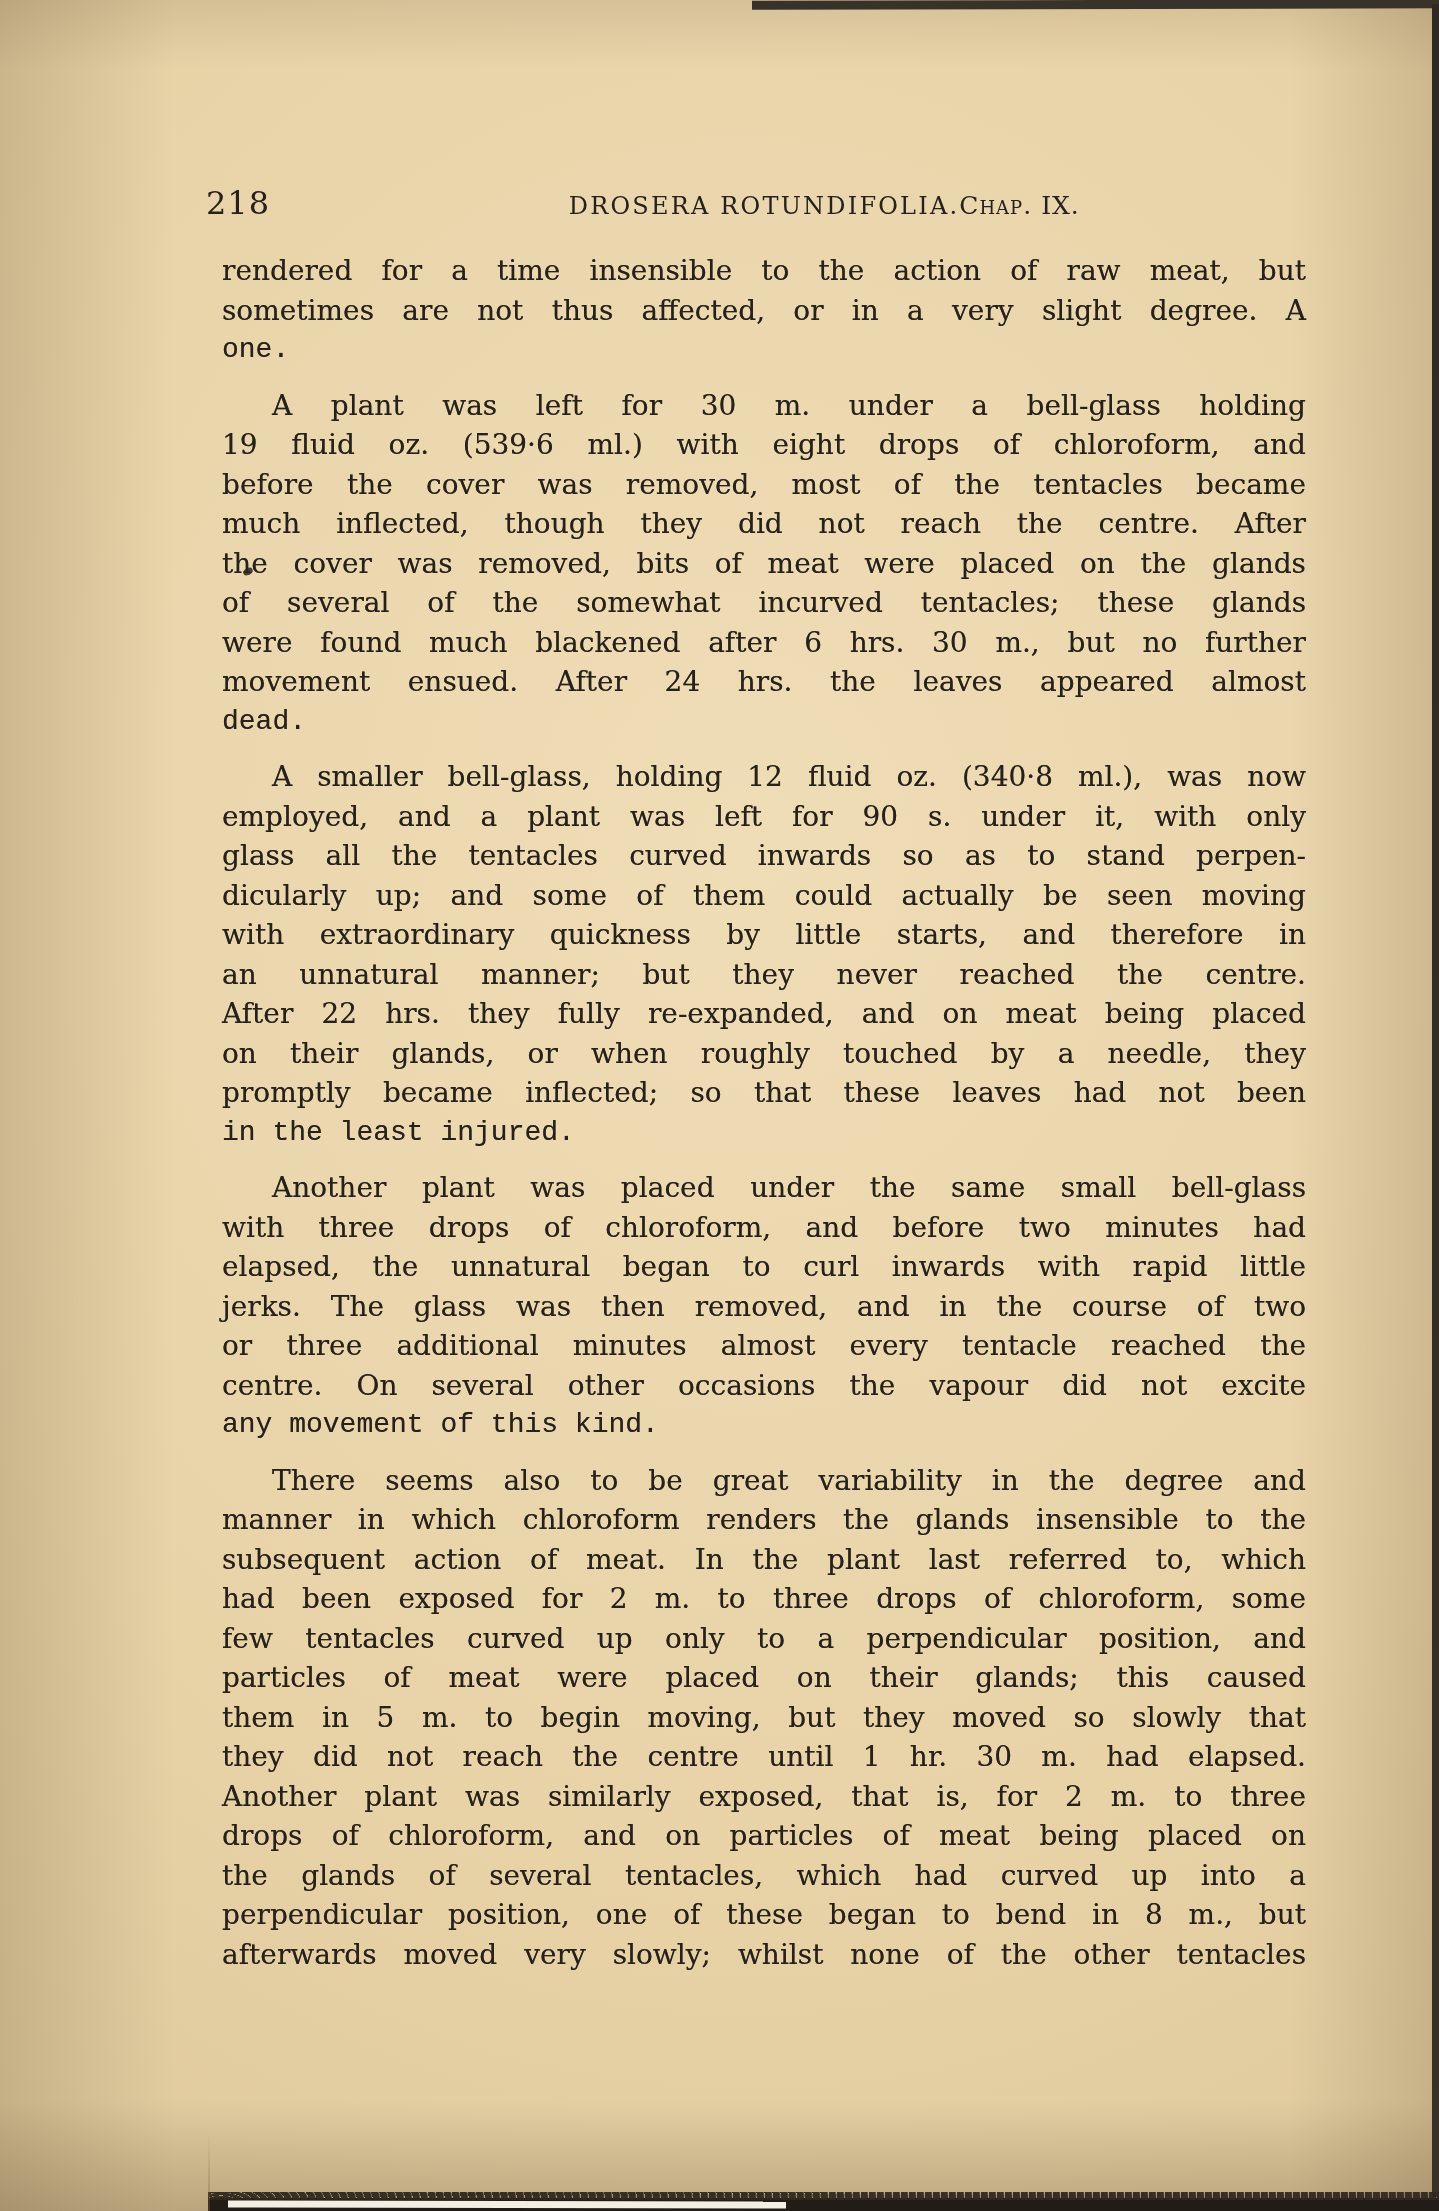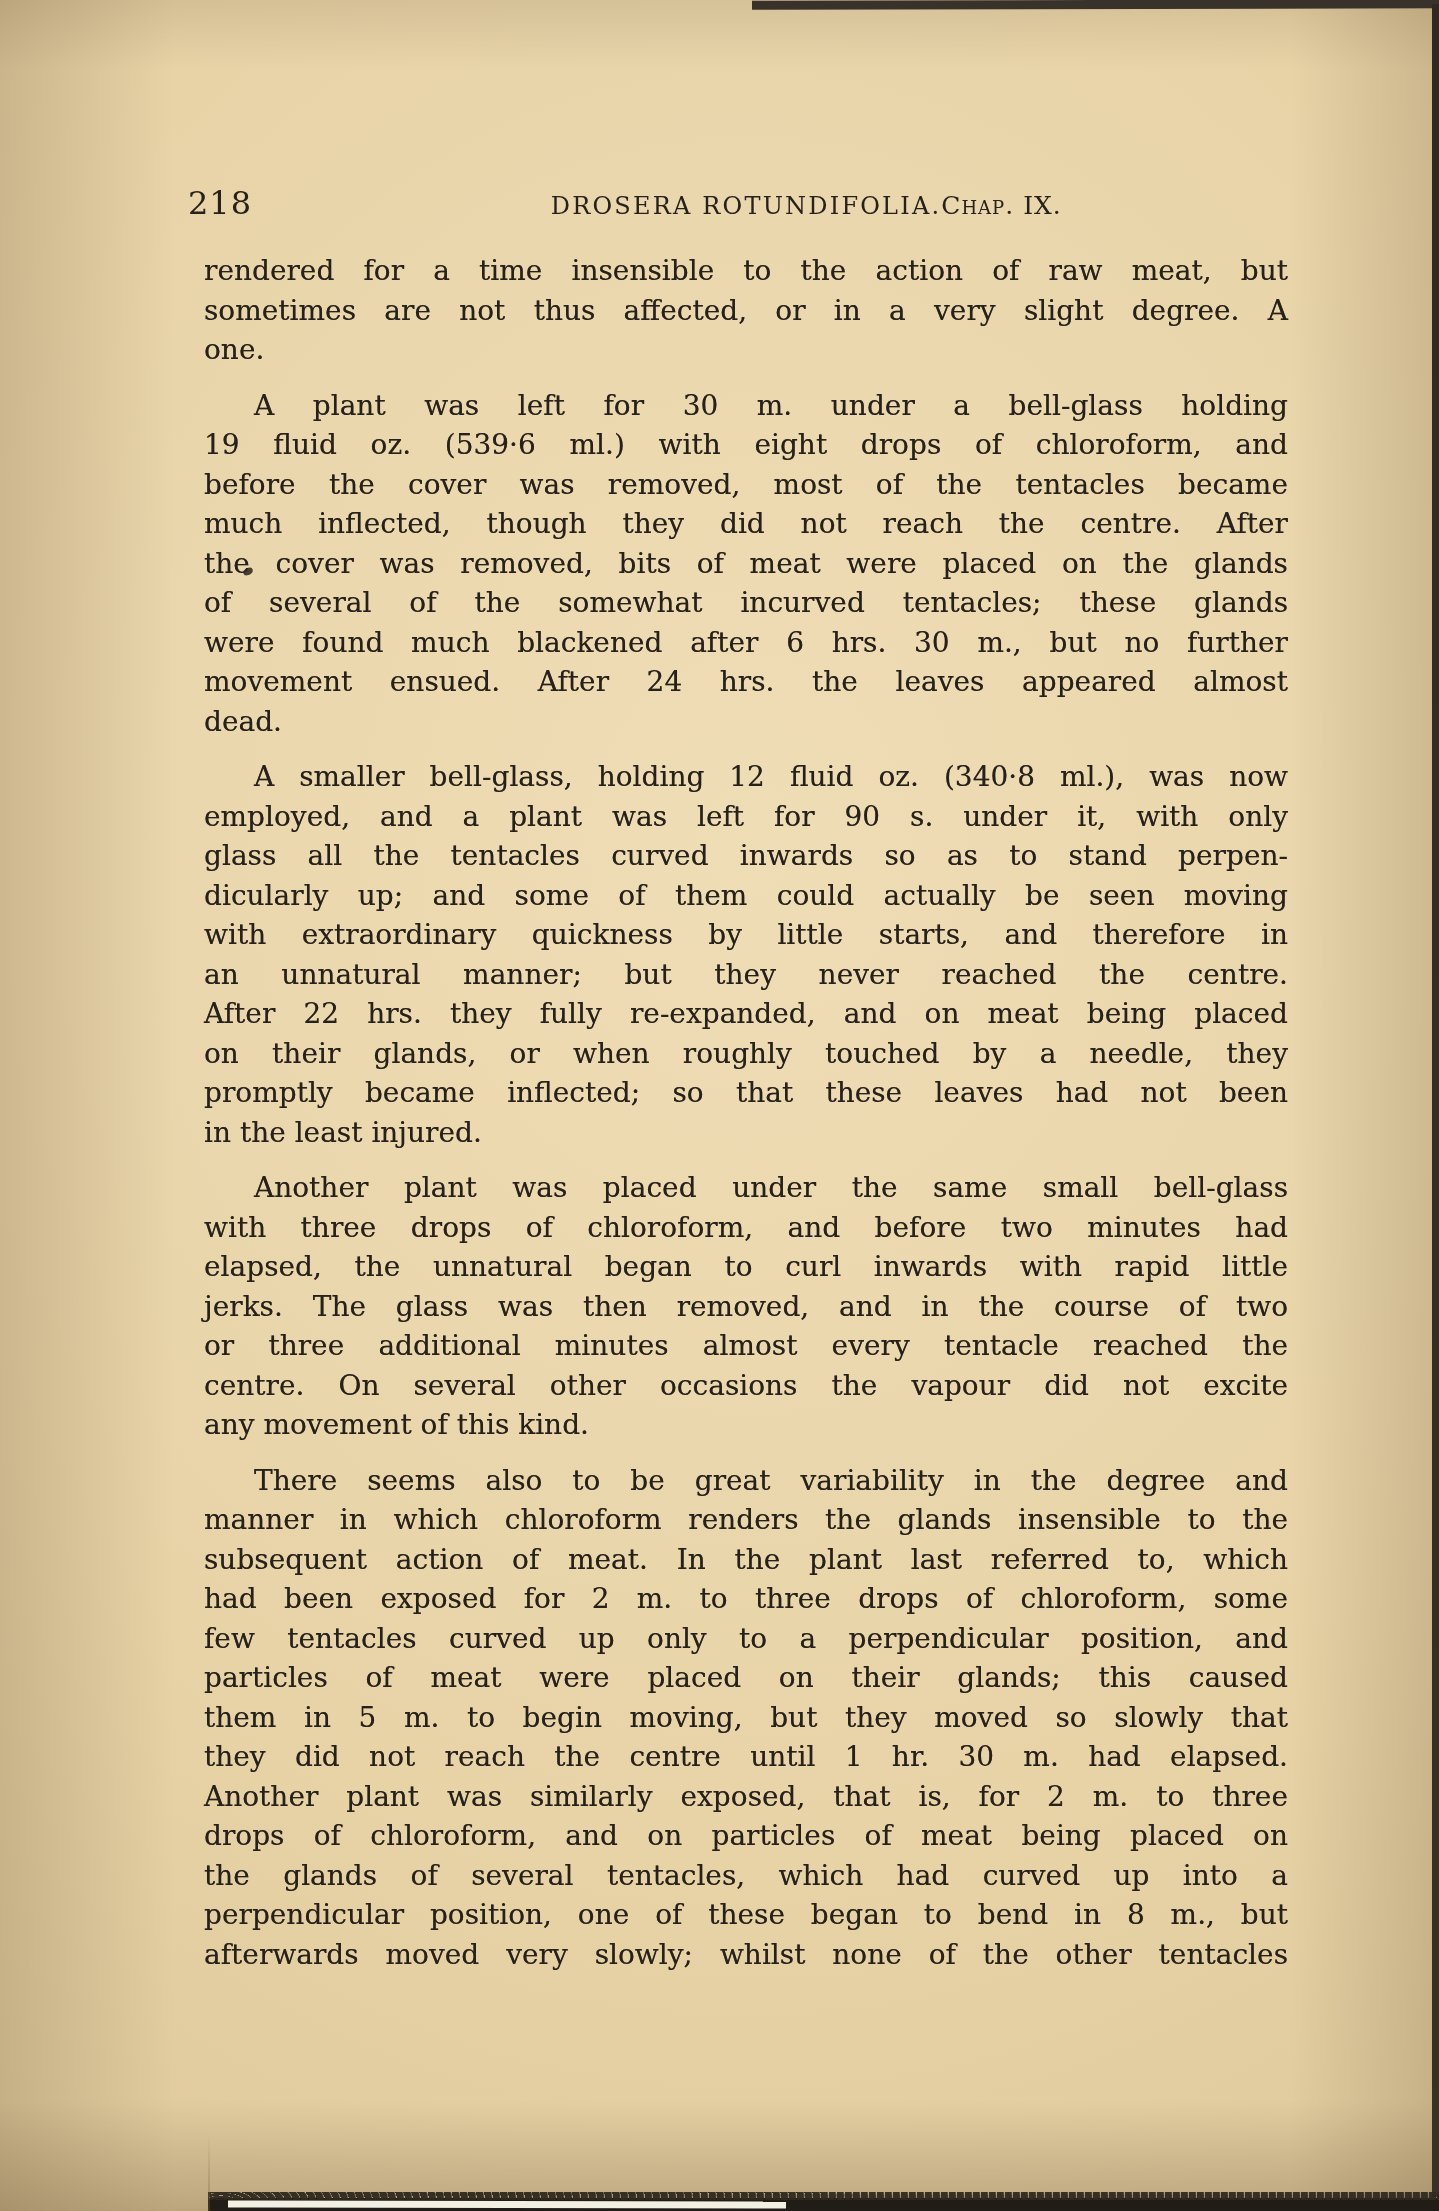--- a/index.html
+++ b/index.html
@@ -41,34 +41,34 @@
   .book-edge-white { position:absolute; left:228px; width:558px; bottom:3px; height:7px;
       background:var(--white_edge,#f4efe3); transform:rotate(.12deg); }
   .page-fold { position:absolute; left:208px; bottom:0; width:2px; height:78px;
       background:linear-gradient(180deg, rgba(120,95,60,0), rgba(120,95,60,.38)); }
 
   
   .ink-mark { position:absolute; left:243px; top:568px; width:10px; height:7px;
       background:#2b251d; border-radius:60% 40% 55% 45%; transform:rotate(-18deg); opacity:.85; }
 
   
-  .text-block { position:absolute; left:188px; top:186px; width:1116px; }
+  .text-block { position:absolute; left:206px; top:186px; width:1116px; }
 
   .running-header { display:grid; grid-template-columns:1fr auto 1fr; align-items:baseline; }
   .page-number   { font-size:32px; line-height:34px; letter-spacing:1px; }
   .running-title { font-size:24px; line-height:34px; letter-spacing:2.2px; text-align:right; }
   .chapter-ref   { font-size:25px; line-height:34px; font-variant:small-caps;
                    letter-spacing:1px; text-align:left; }
 
   .page-body { margin-top:28px; font-size:28px;
                text-shadow:0 0 .6px rgba(38,30,20,.55); }
   .paragraph { margin:16px; }
   .line { height:39.5px; line-height:39.5px; white-space:normal;
           text-align:justify; text-align-last:justify; }
-  .line.short { text-align-last:left; }
+  .line.short { text-align-last:left;font-family:Liberation Mono, monospace; }
   .paragraph.indent .line:first-child { text-indent:50px; }
 </style>
 </head>
 <body>
 
 <div class="scan">
 
   <div class="edge-vignette"></div>
 
   <div class="photo-edge-top"></div>

